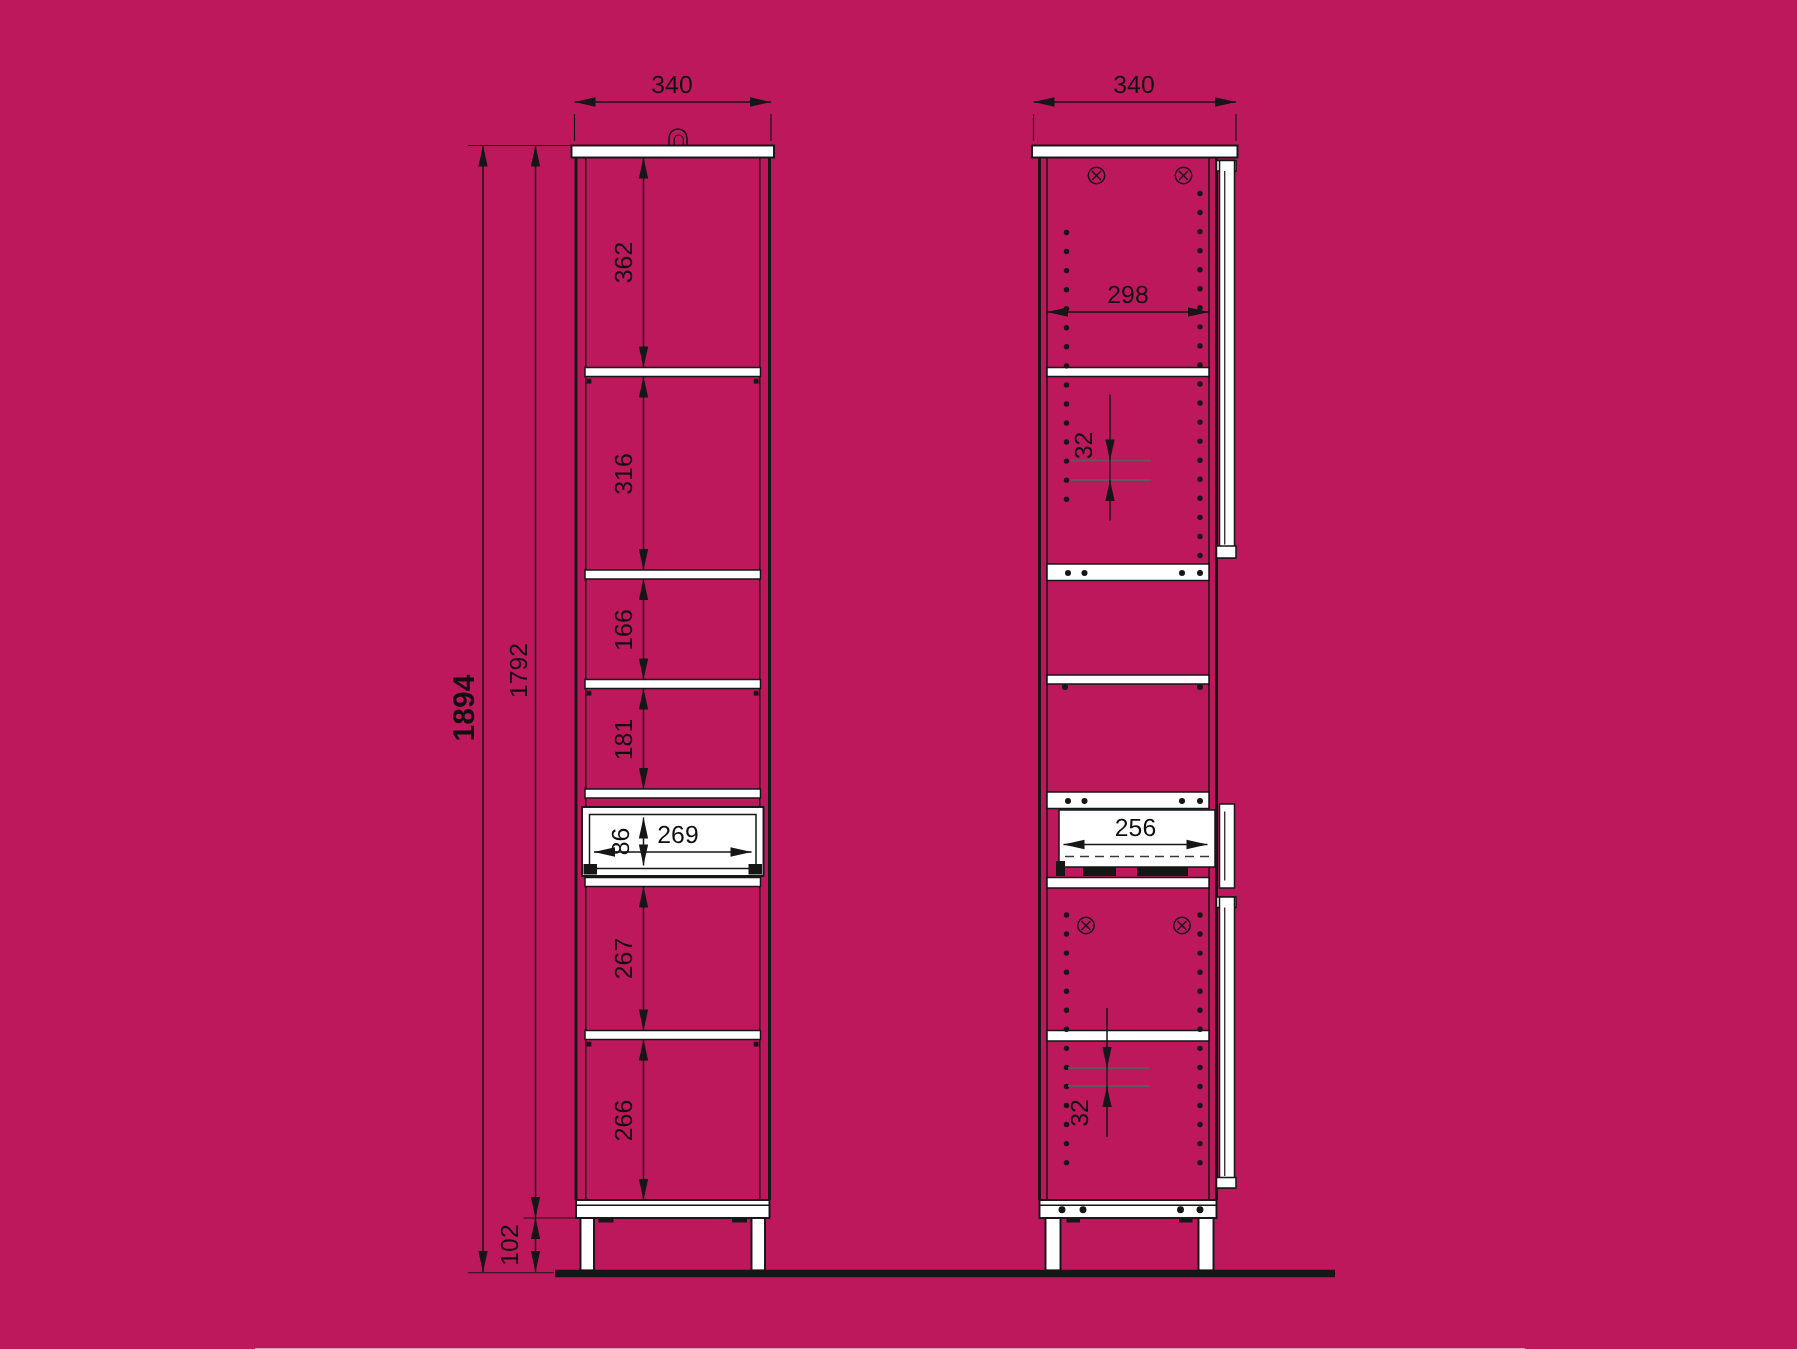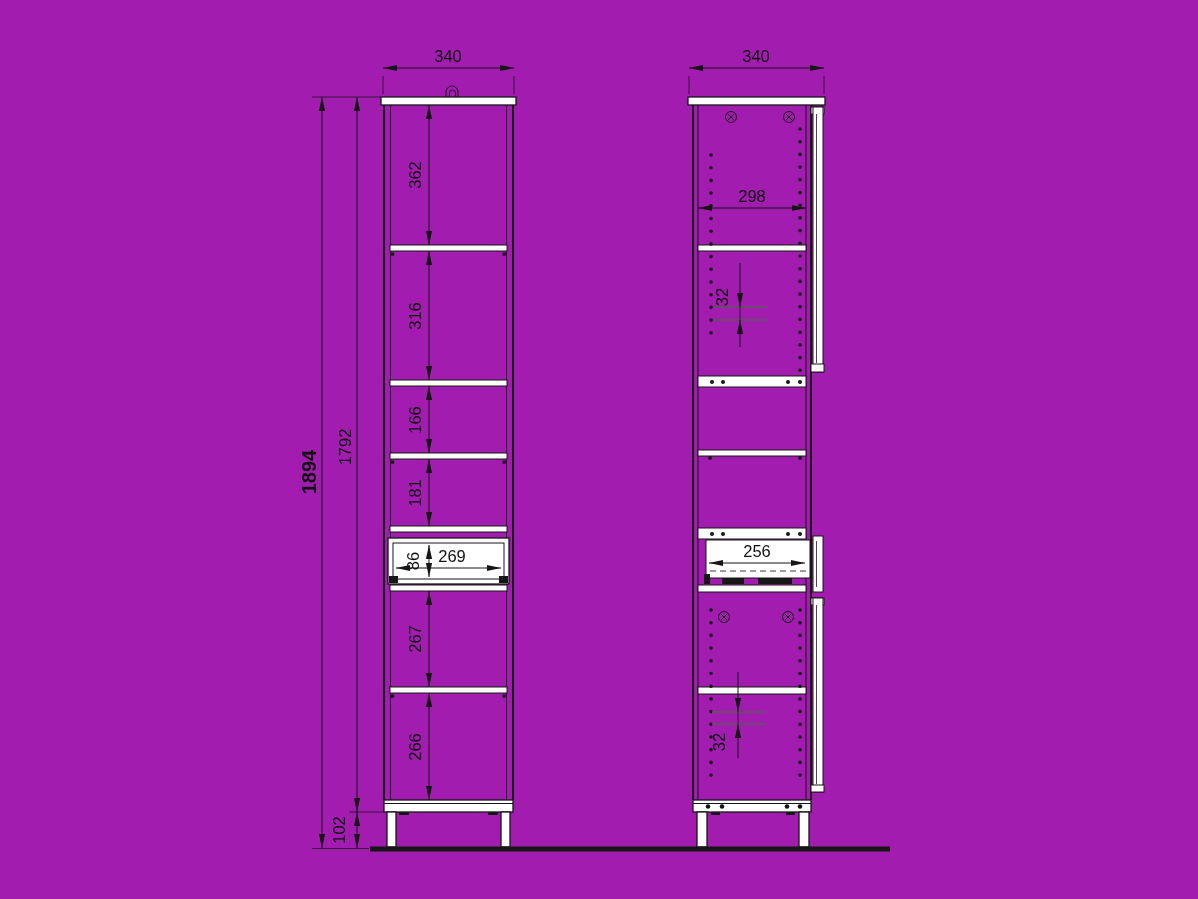--- a/index.html
+++ b/index.html
@@ -1,16 +1,16 @@
 <!DOCTYPE html>
 <html><head>
 <meta charset="utf-8">
 <style>
   html,body{margin:0;padding:0;background:#ffffff;}
-  .canvas{position:relative;width:1198px;height:899px;background:#a21caf;overflow:hidden;}
+  .canvas{position:relative;width:1198px;height:899px;background:#be185d;overflow:hidden;}
   svg{display:block;}
   .ln{stroke:#161616;fill:none;stroke-width:1;}
   .ln2{stroke:#161616;fill:none;stroke-width:2;}
   .thin{stroke:#161616;fill:none;stroke-width:0.8;}
   .dimln{stroke:#161616;fill:none;stroke-width:1;}
   .tick{stroke:#5a5a5a;fill:none;stroke-width:1.3;}
   .blk{fill:#161616;stroke:none;}
   .wfill{fill:#ffffff;stroke:#161616;stroke-width:1.3;}
   .wfill1{fill:#ffffff;stroke:#161616;stroke-width:1;}
   .dash{stroke:#3a3a3a;stroke-width:1;fill:none;stroke-dasharray:6 4;}

